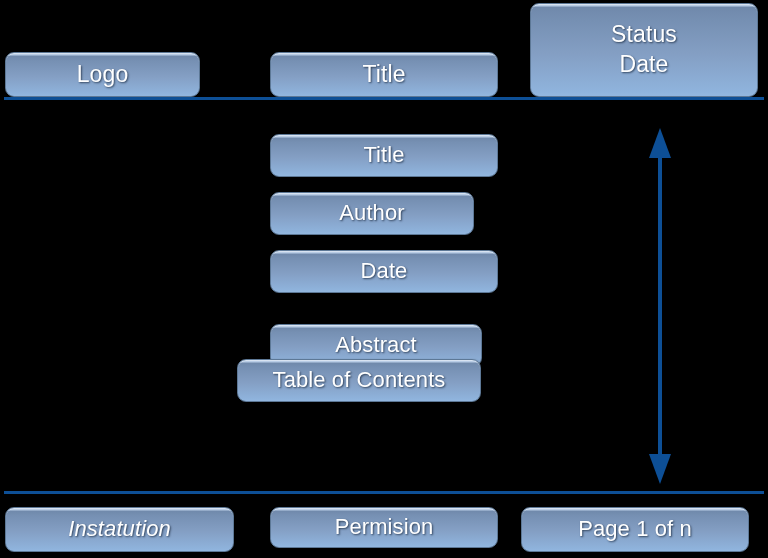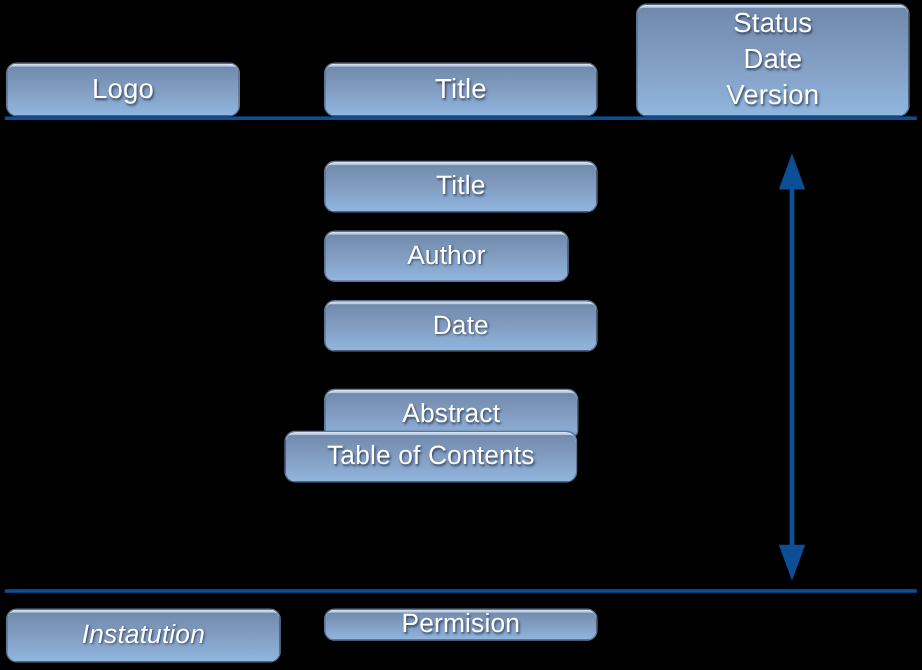--- a/index.html
+++ b/index.html
@@ -66,21 +66,21 @@
 
   
   #box-title   { left: 270px; top: 134px; width: 228px; height: 43px; font-size: 22px; }
   #box-author  { left: 270px; top: 192px; width: 204px; height: 43px; font-size: 22px; }
   #box-date    { left: 270px; top: 250px; width: 228px; height: 43px; font-size: 22px; }
   #box-abstract{ left: 270px; top: 324px; width: 212px; height: 43px; font-size: 22px; }
   #box-toc     { left: 237px; top: 359px; width: 244px; height: 43px; font-size: 22px; }
 
   
   #box-institution { left: 5px;   top: 507px; width: 229px; height: 45px; font-size: 22px; font-style: italic; }
-  #box-permission  { left: 270px; top: 507px; width: 228px; height: 27px; font-size: 22px; }
+  #box-permission  { left: 270px; top: 507px; width: 228px; height: 41px; font-size: 22px; }
   #box-page        { left: 521px; top: 507px; width: 228px; height: 45px; font-size: 22px; }
 
   
   .rule {
     position: absolute;
     height: 3px;
     background: #0d4f96;
     box-shadow: 0 1px 1px rgba(0,0,0,0.7);
   }
   #rule-top    { left: 4px; top: 97px;  width: 760px; }
@@ -101,21 +101,20 @@
 
 <div id="canvas">
 
   <div class="box" id="box-logo">Logo</div>
 
   <div class="box" id="box-doctitle">Title</div>
 
   <div class="box multiline" id="box-status">
     <span>Status</span>
     <span>Date</span>
-    <span>Version</span>
   </div>
 
   <div class="rule" id="rule-top"></div>
 
   <div class="box" id="box-title">Title</div>
 
   <div class="box" id="box-author">Author</div>
 
   <div class="box" id="box-date">Date</div>
 
@@ -130,14 +129,15 @@
       <polygon points="20,358 31,328 9,328" fill="#0d4f96"></polygon>
     </svg>
   </div>
 
   <div class="rule" id="rule-bottom"></div>
 
   <div class="box" id="box-institution">Instatution</div>
 
   <div class="box" id="box-permission">Permision</div>
 
+  <div class="box" id="box-page">Page 1 of n</div>
 
 </div>
 
 </body></html>

